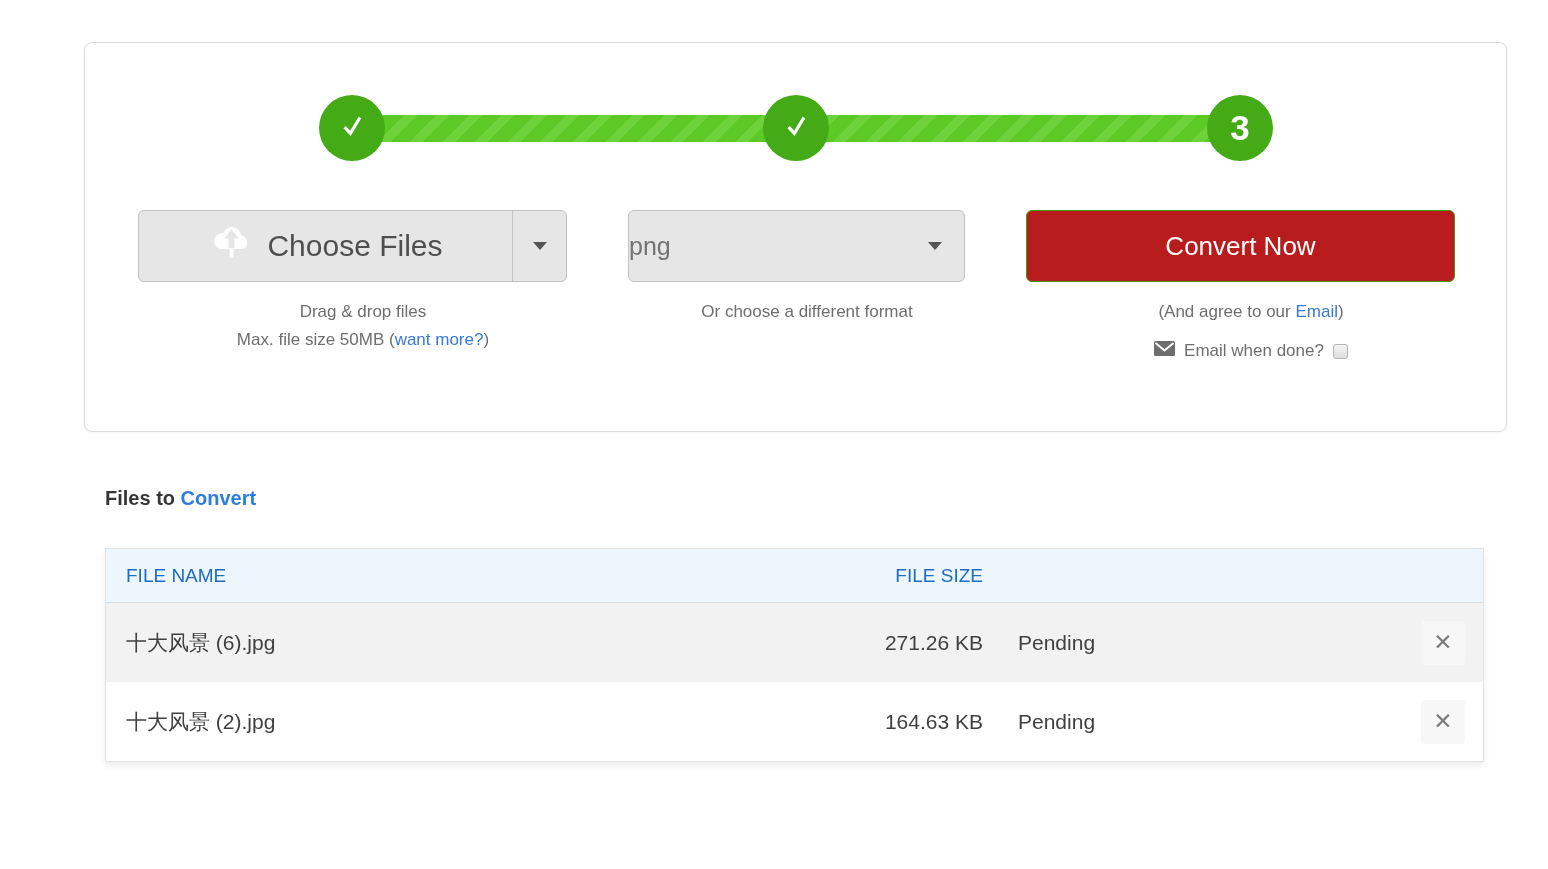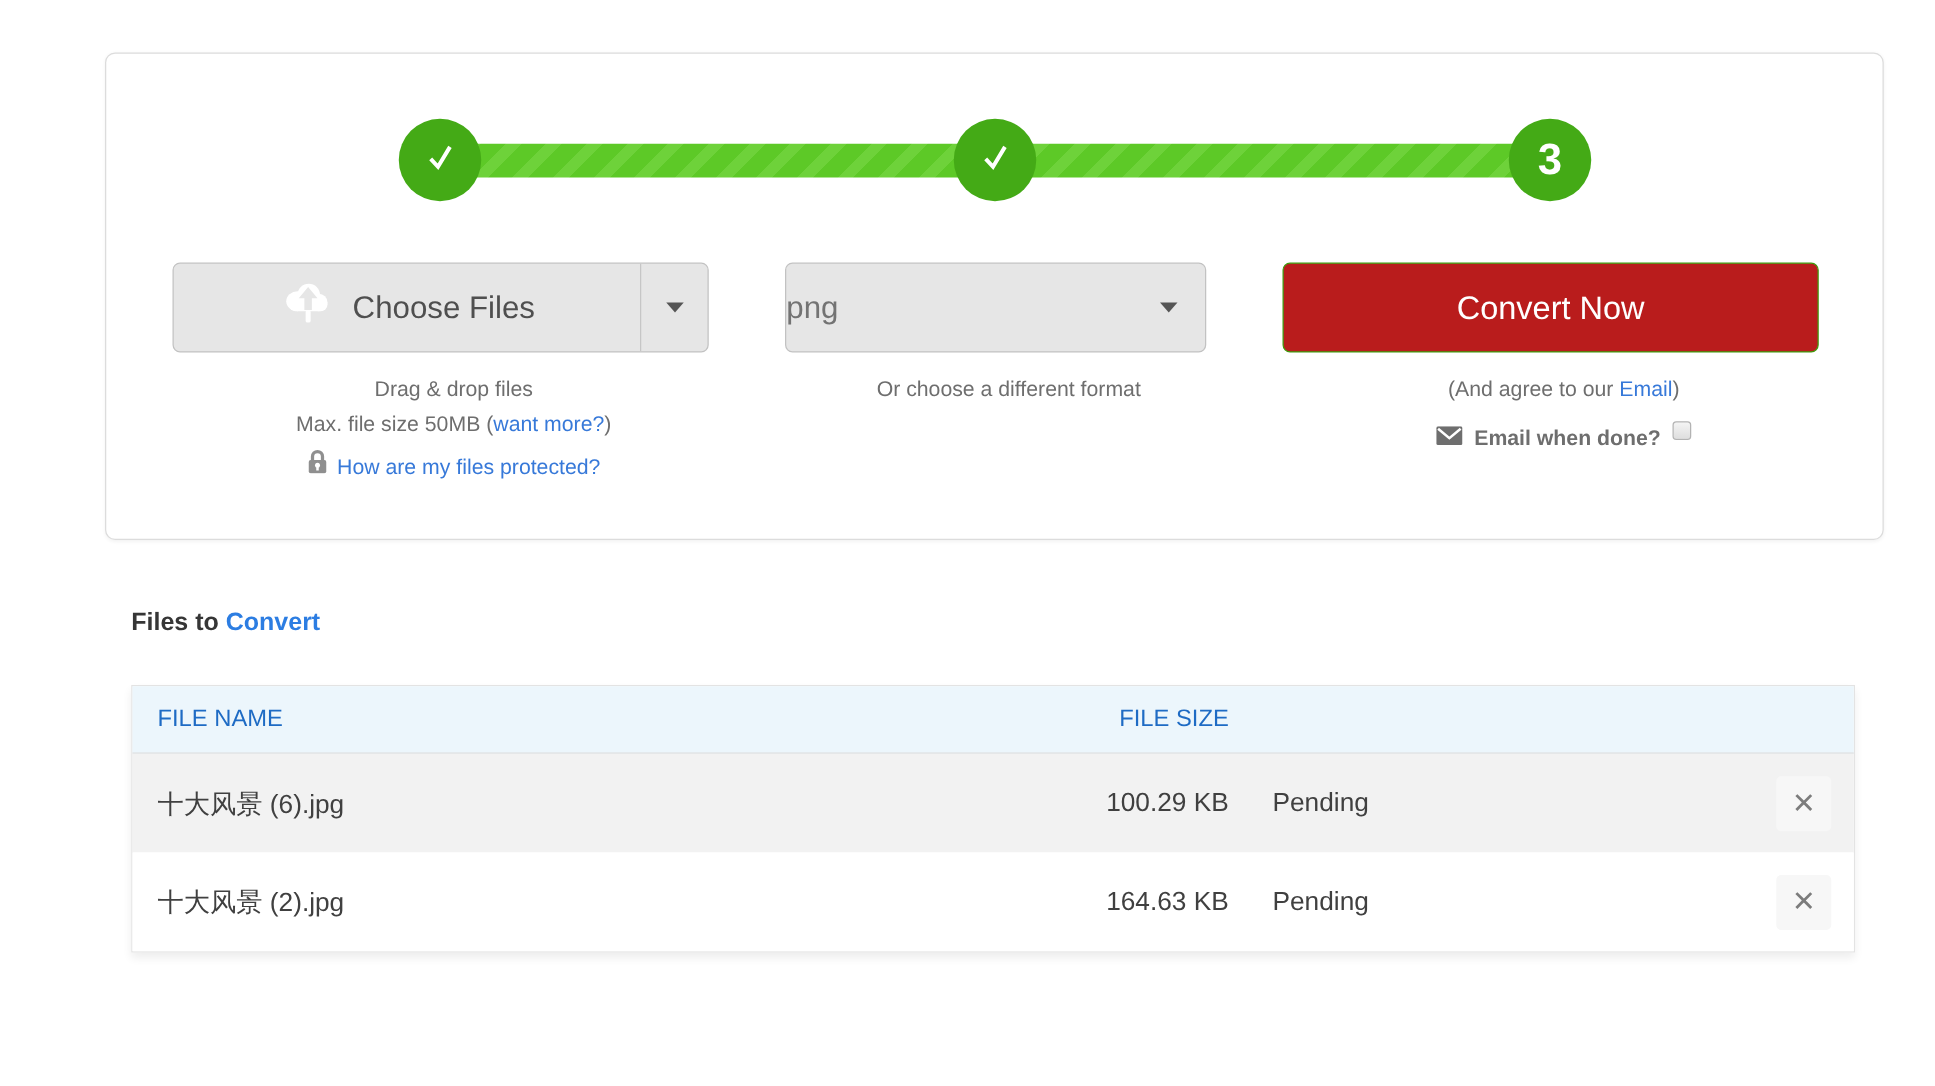--- a/index.html
+++ b/index.html
@@ -54,21 +54,21 @@
     font-family: inherit;
   }
   .choose-btn {
     background: #e6e6e6;
     border: 1px solid #c2c2c2;
     display: flex; align-items: stretch;
     padding: 0; cursor: pointer;
   }
   .choose-main {
     flex: 1; display: flex; align-items: center; justify-content: center;
-    gap: 15px; font-size: 25px; color: #4f4f4f;
+    gap: 15px; font-size: 30px; color: #4f4f4f;
   }
   .choose-caret-zone {
     width: 54px; border-left: 1px solid #c6c6c6;
     display: flex; align-items: center; justify-content: center;
   }
   .caret {
     width: 0; height: 0;
     border-left: 7px solid transparent;
     border-right: 7px solid transparent;
     border-top: 8px solid #555;
@@ -85,21 +85,21 @@
     background: #b91c1c;
     border: 1px solid #3e990b;
     color: #fff; font-size: 26px;
     display: flex; align-items: center; justify-content: center;
     cursor: pointer;
   }
 
   .hints { margin-top: 16px; font-size: 17px; color: #6e6e6e; text-align: center; line-height: 28px; margin-left: 21px; }
   .link { color: #3779d9; text-decoration: none; cursor: pointer; }
   .icon-line { display: flex; align-items: center; justify-content: center; gap: 8px; margin-top: 5px; }
-  .email-line { display: flex; justify-content: center; gap: 9px; margin-top: 11px; font-weight: bold; }
+  .email-line { display: flex; align-items: center; justify-content: center; gap: 9px; margin-top: 11px; }
   .checkbox {
     width: 15px; height: 15px;
     border: 1px solid #b3b3b3; border-radius: 3px;
     background: linear-gradient(#f4f4f4, #dedede);
     cursor: pointer;
   }
 
   
   .files-heading {
     margin: 55px 16px 0 105px;
@@ -182,31 +182,20 @@
           </span>
           <span>Choose Files</span>
         </span>
         <span class="choose-caret-zone">
           <span class="caret"></span>
         </span>
       </button>
       <div class="hints">
         <div>Drag &amp; drop files</div>
         <div><span>Max. file size 50MB (</span><a class="link">want more?</a><span>)</span></div>
-        <div class="icon-line">
-          <span>
-            <svg width="16" height="20" viewBox="0 0 16 20">
-              <path d="M4 9 V6.2 a4 4 0 0 1 8 0 V9" stroke="#8f8f8f" stroke-width="2.6" fill="none"></path>
-              <rect x="1" y="9" width="14" height="10.5" rx="1.5" fill="#8f8f8f"></rect>
-              <circle cx="8" cy="13.2" r="2" fill="#fff"></circle>
-              <rect x="7" y="14.2" width="2" height="3.2" fill="#fff"></rect>
-            </svg>
-          </span>
-          <a class="link">How are my files protected?</a>
-        </div>
       </div>
     </div>
 
     <div class="col col-format">
       <button class="big-btn select-btn">
         <span>png</span>
         <span class="caret"></span>
       </button>
       <div class="hints">
         <div>Or choose a different format</div>
@@ -239,21 +228,21 @@
 
 <div class="file-table">
   <div class="t-row t-head">
     <div class="c-name">FILE NAME</div>
     <div class="c-size">FILE SIZE</div>
     <div class="c-remove"></div>
   </div>
 
   <div class="t-row t-body odd">
     <div class="c-name">十大风景 (6).jpg</div>
-    <div class="c-size">100.29 KB</div>
+    <div class="c-size">271.26 KB</div>
     <div class="c-progress">Pending</div>
     <div class="c-remove">
       <button class="remove-btn">
           <span>✕</span>
         </button>
     </div>
   </div>
 
   <div class="t-row t-body even">
     <div class="c-name">十大风景 (2).jpg</div>

